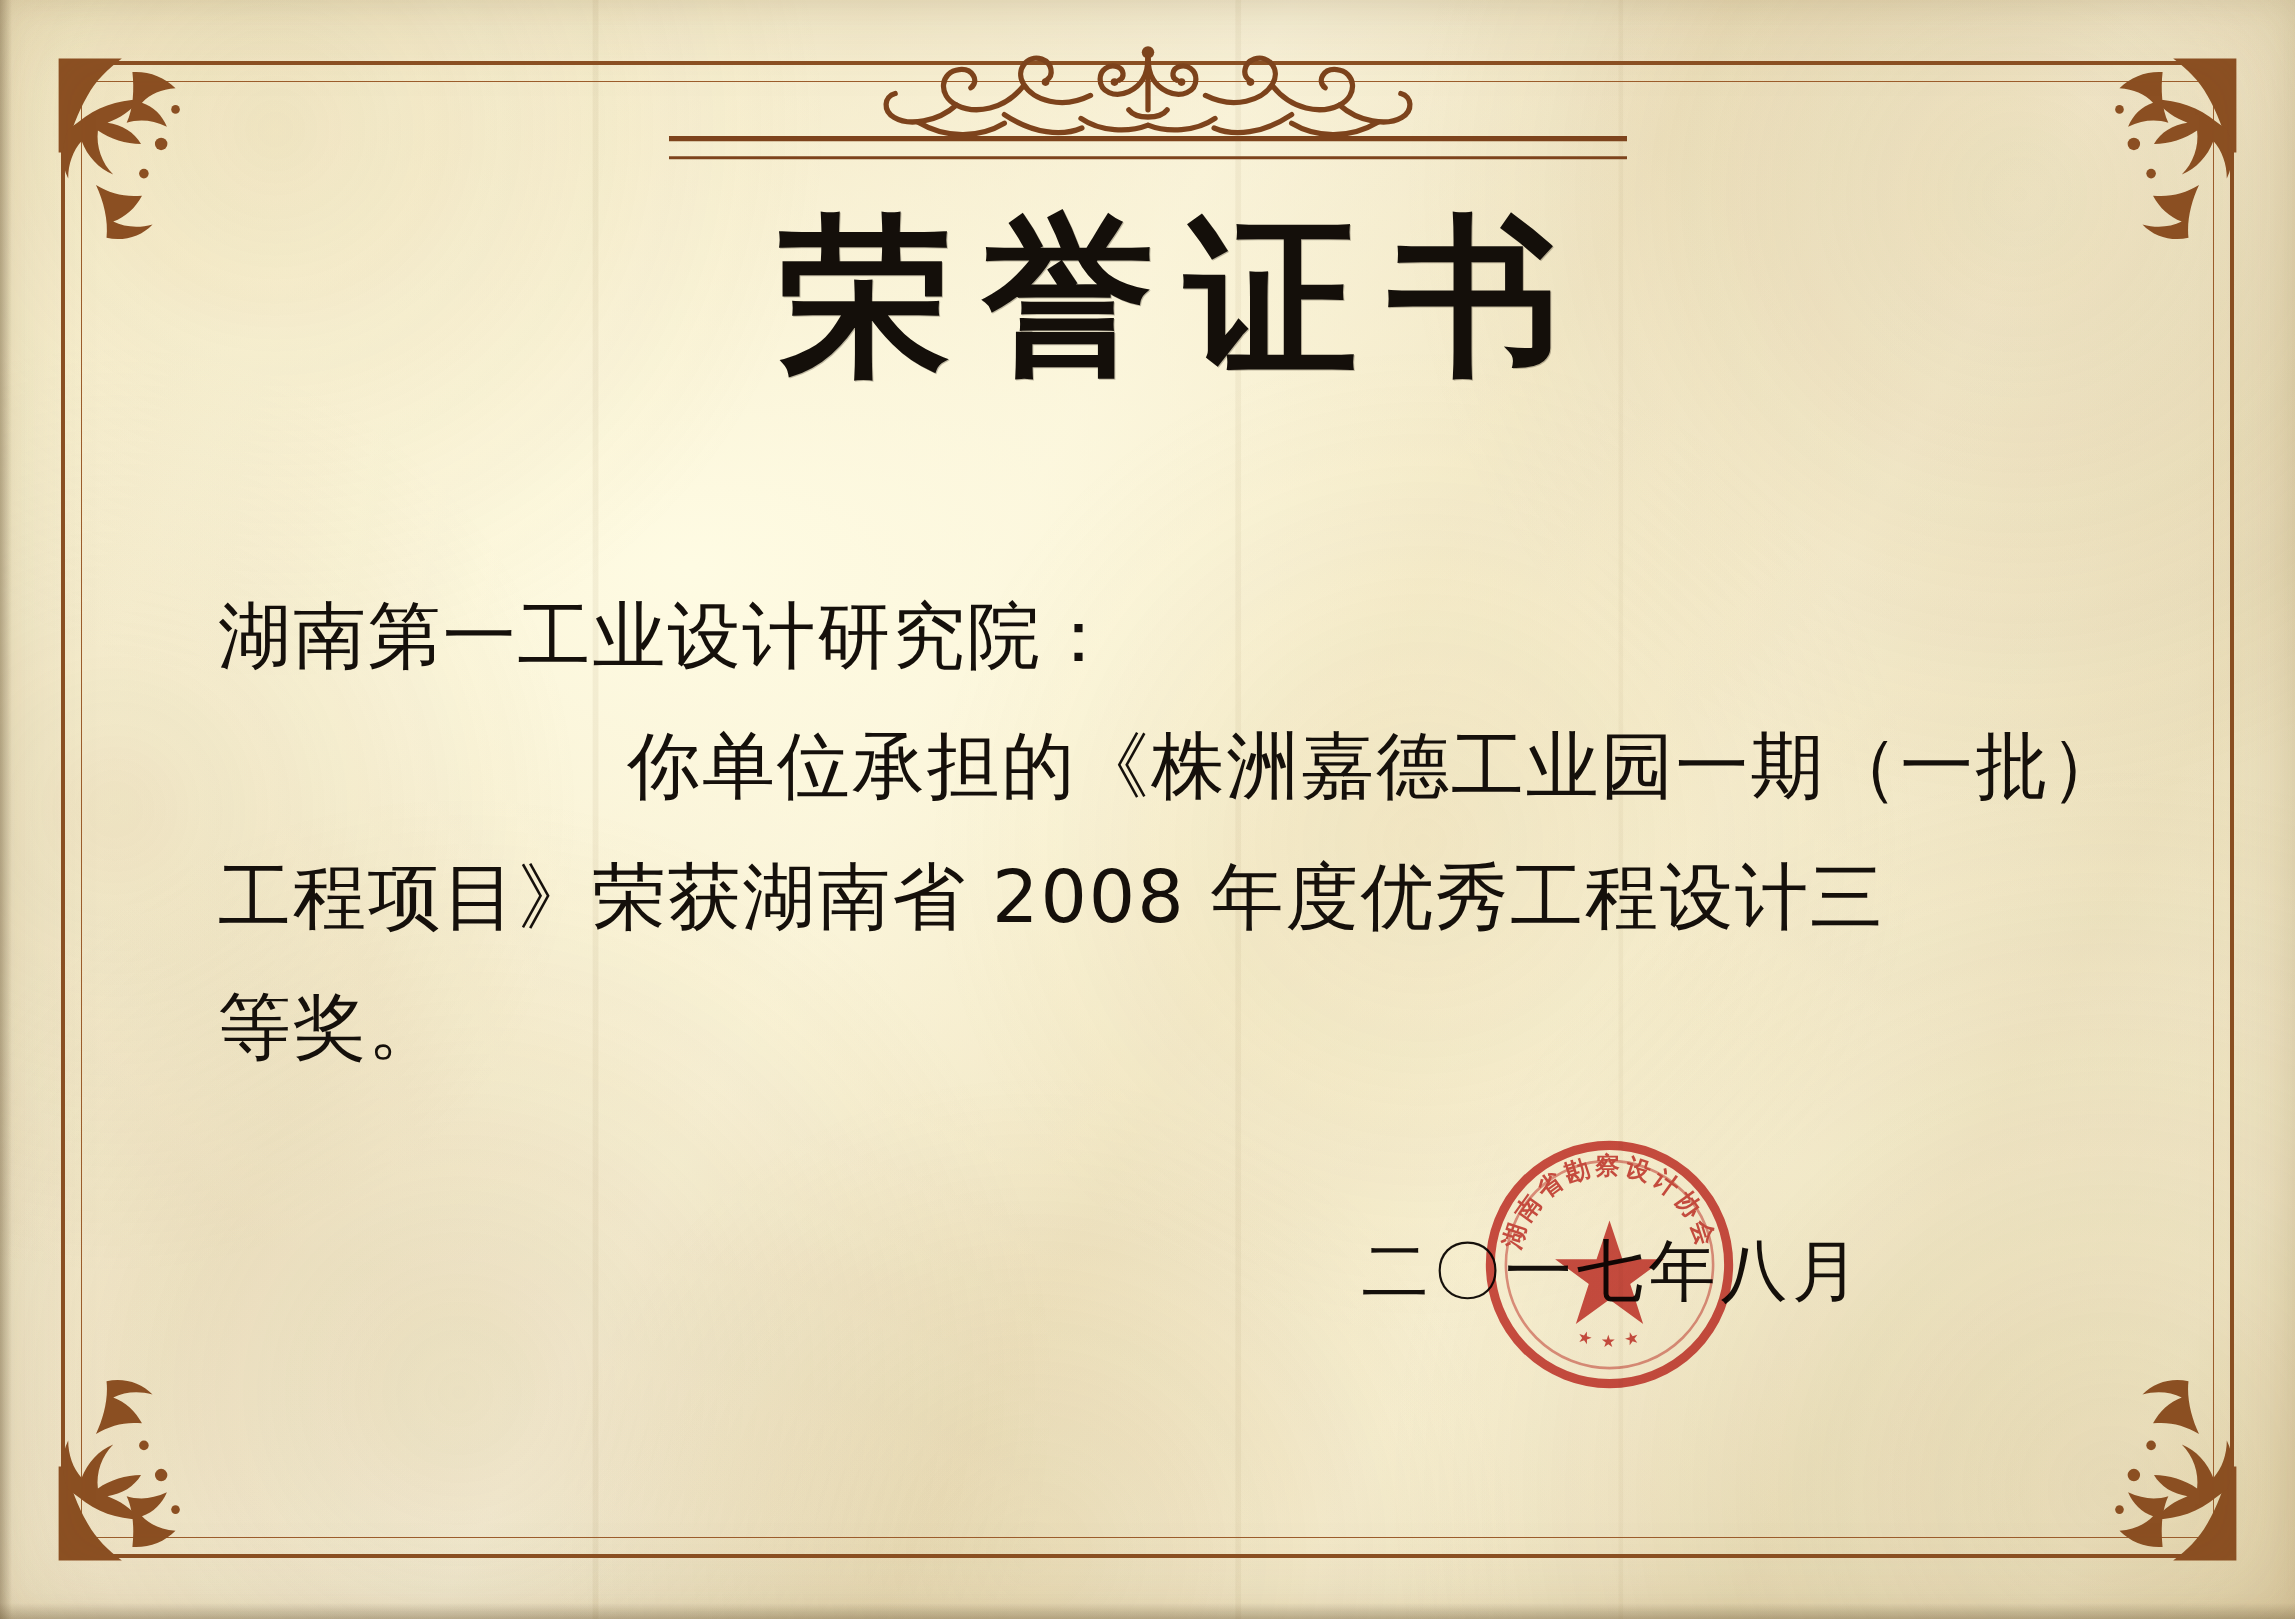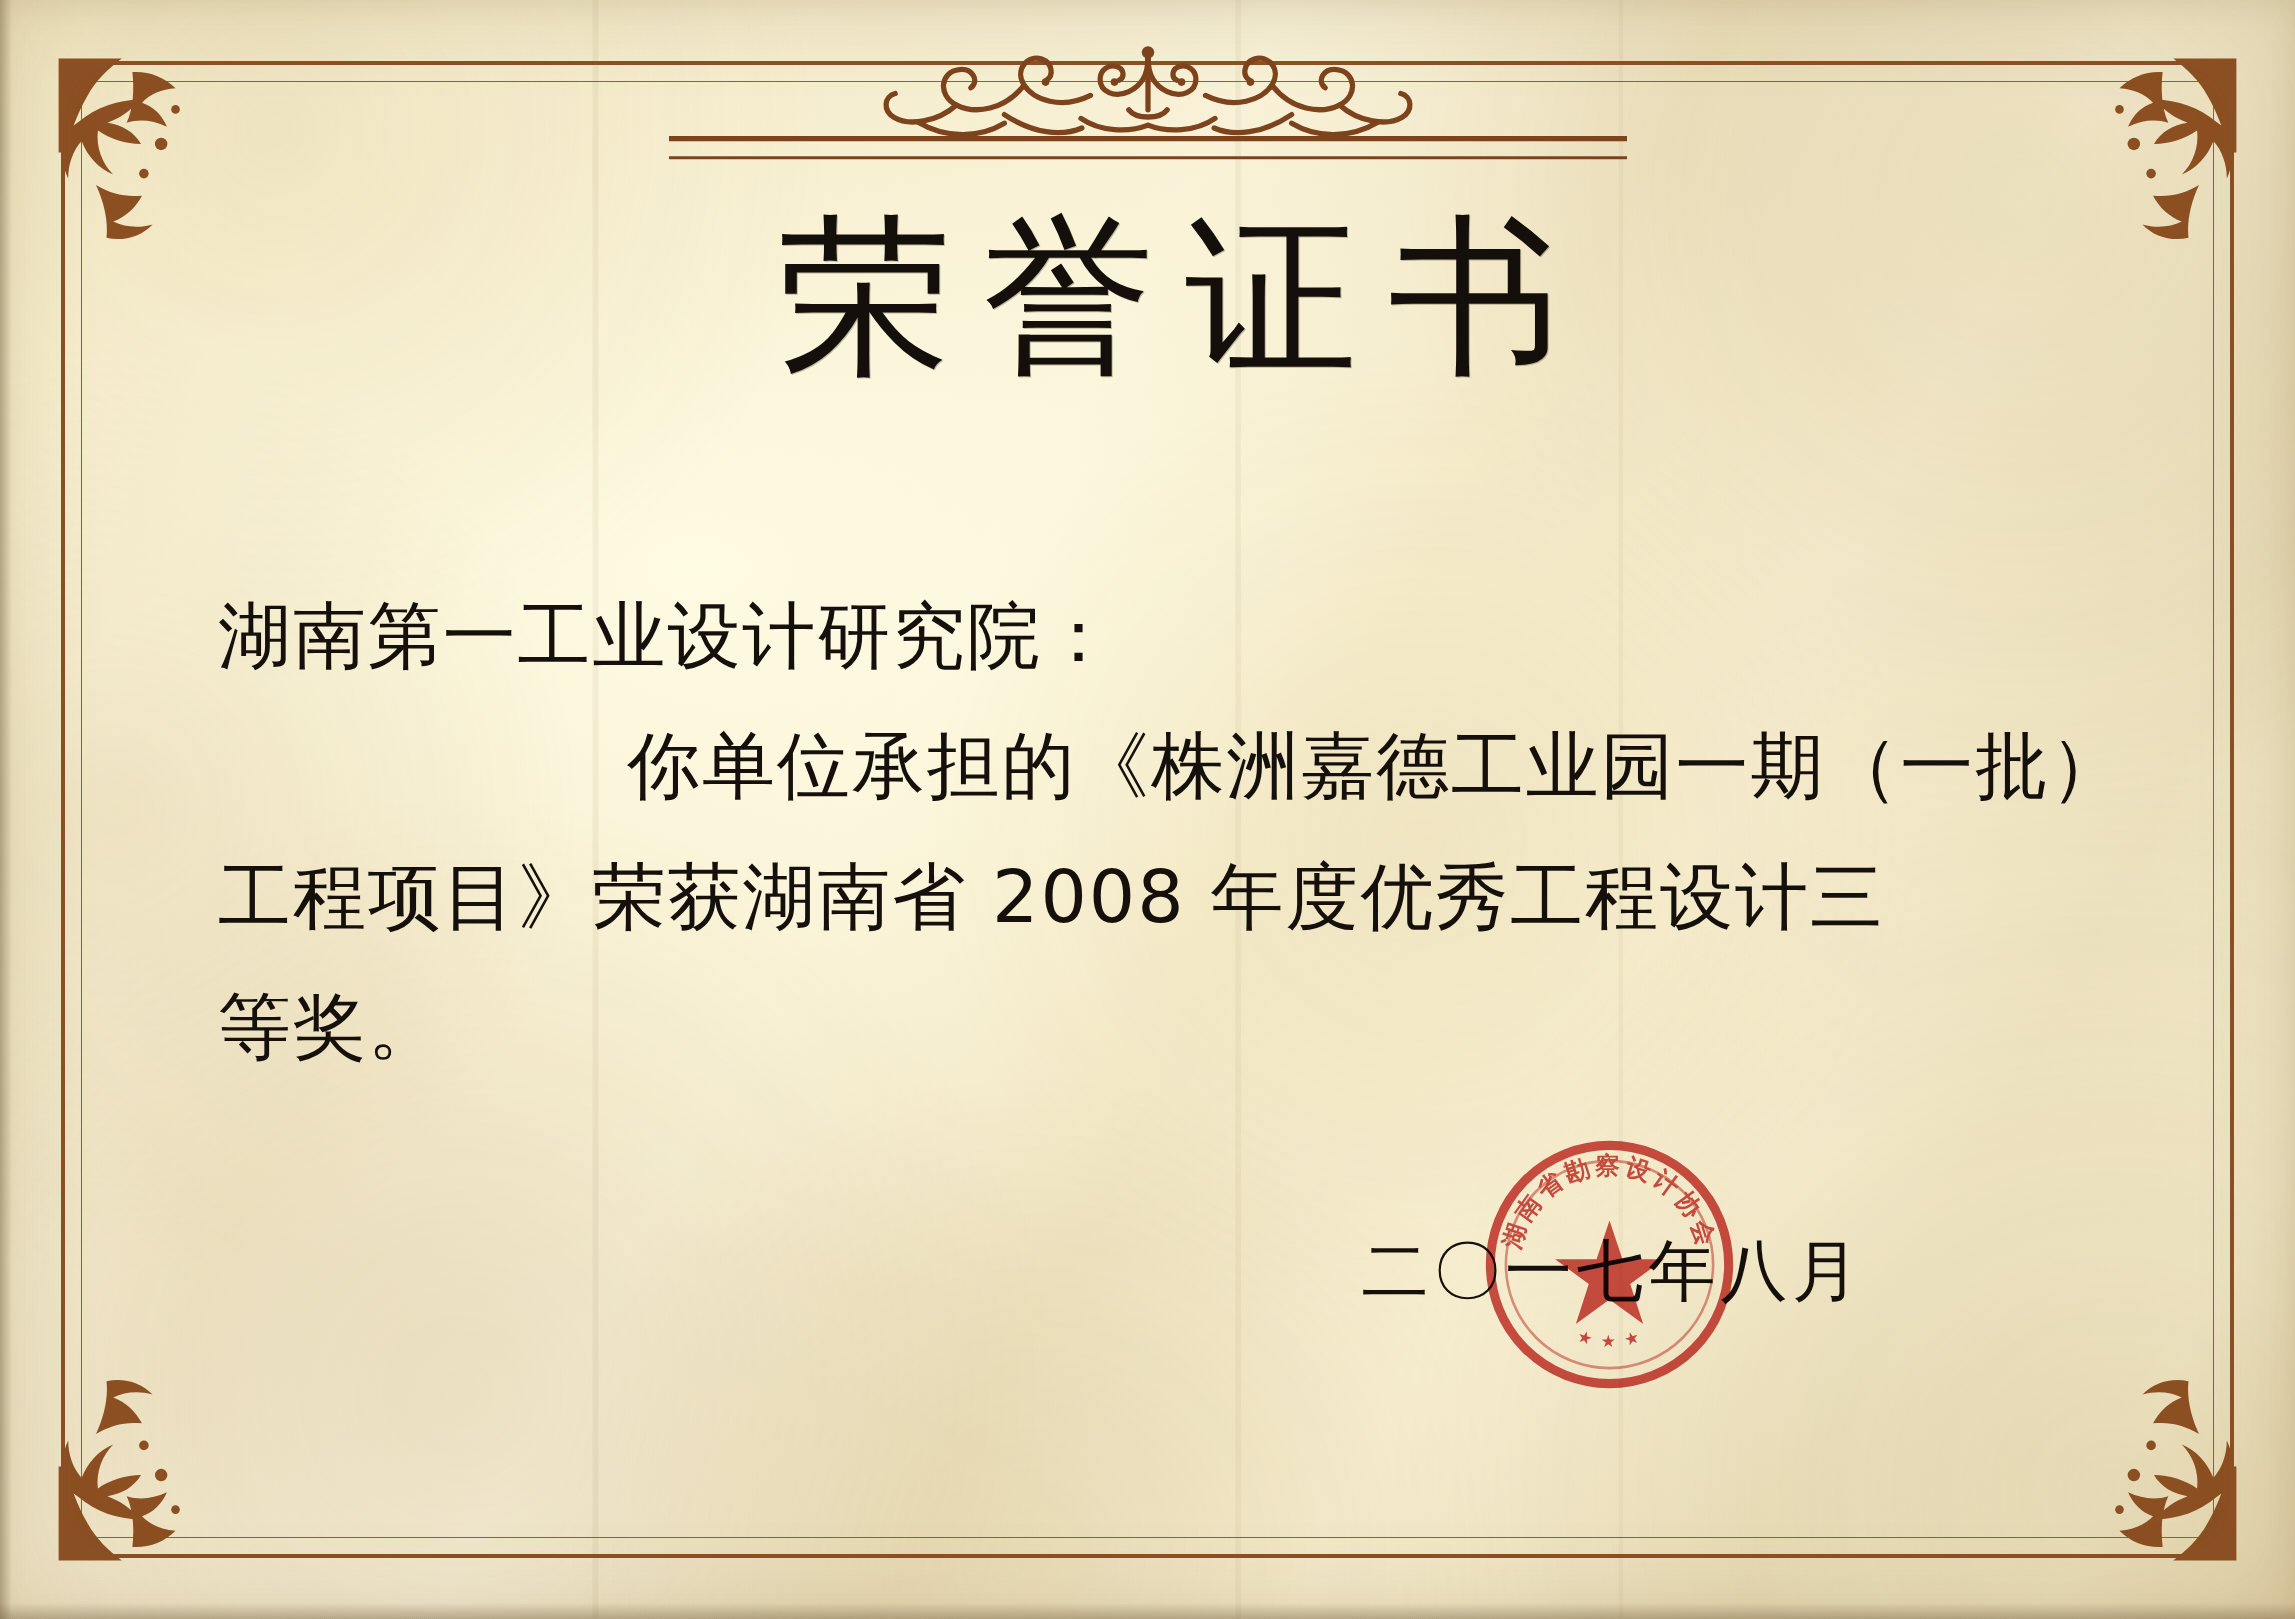--- a/index.html
+++ b/index.html
@@ -97,21 +97,21 @@
   .top-flourish svg { width: 100%; height: 100%; display: block; }
 
   
   .title {
     position: absolute;
     top: 211px;
     left: 0;
     right: 0;
     text-align: center;
     font-family: "DejaVu Sans", "Liberation Sans", sans-serif;
-    font-weight: 400;
+    font-weight: 700;
     font-size: 172px;
     letter-spacing: 31px;
     color: #140f0a;
     text-indent: 31px;
     line-height: 1;
     text-shadow: 1px 1.4px 0 rgba(40,28,14,0.28);
     margin-left: 44px;
   }
 
   .body {

